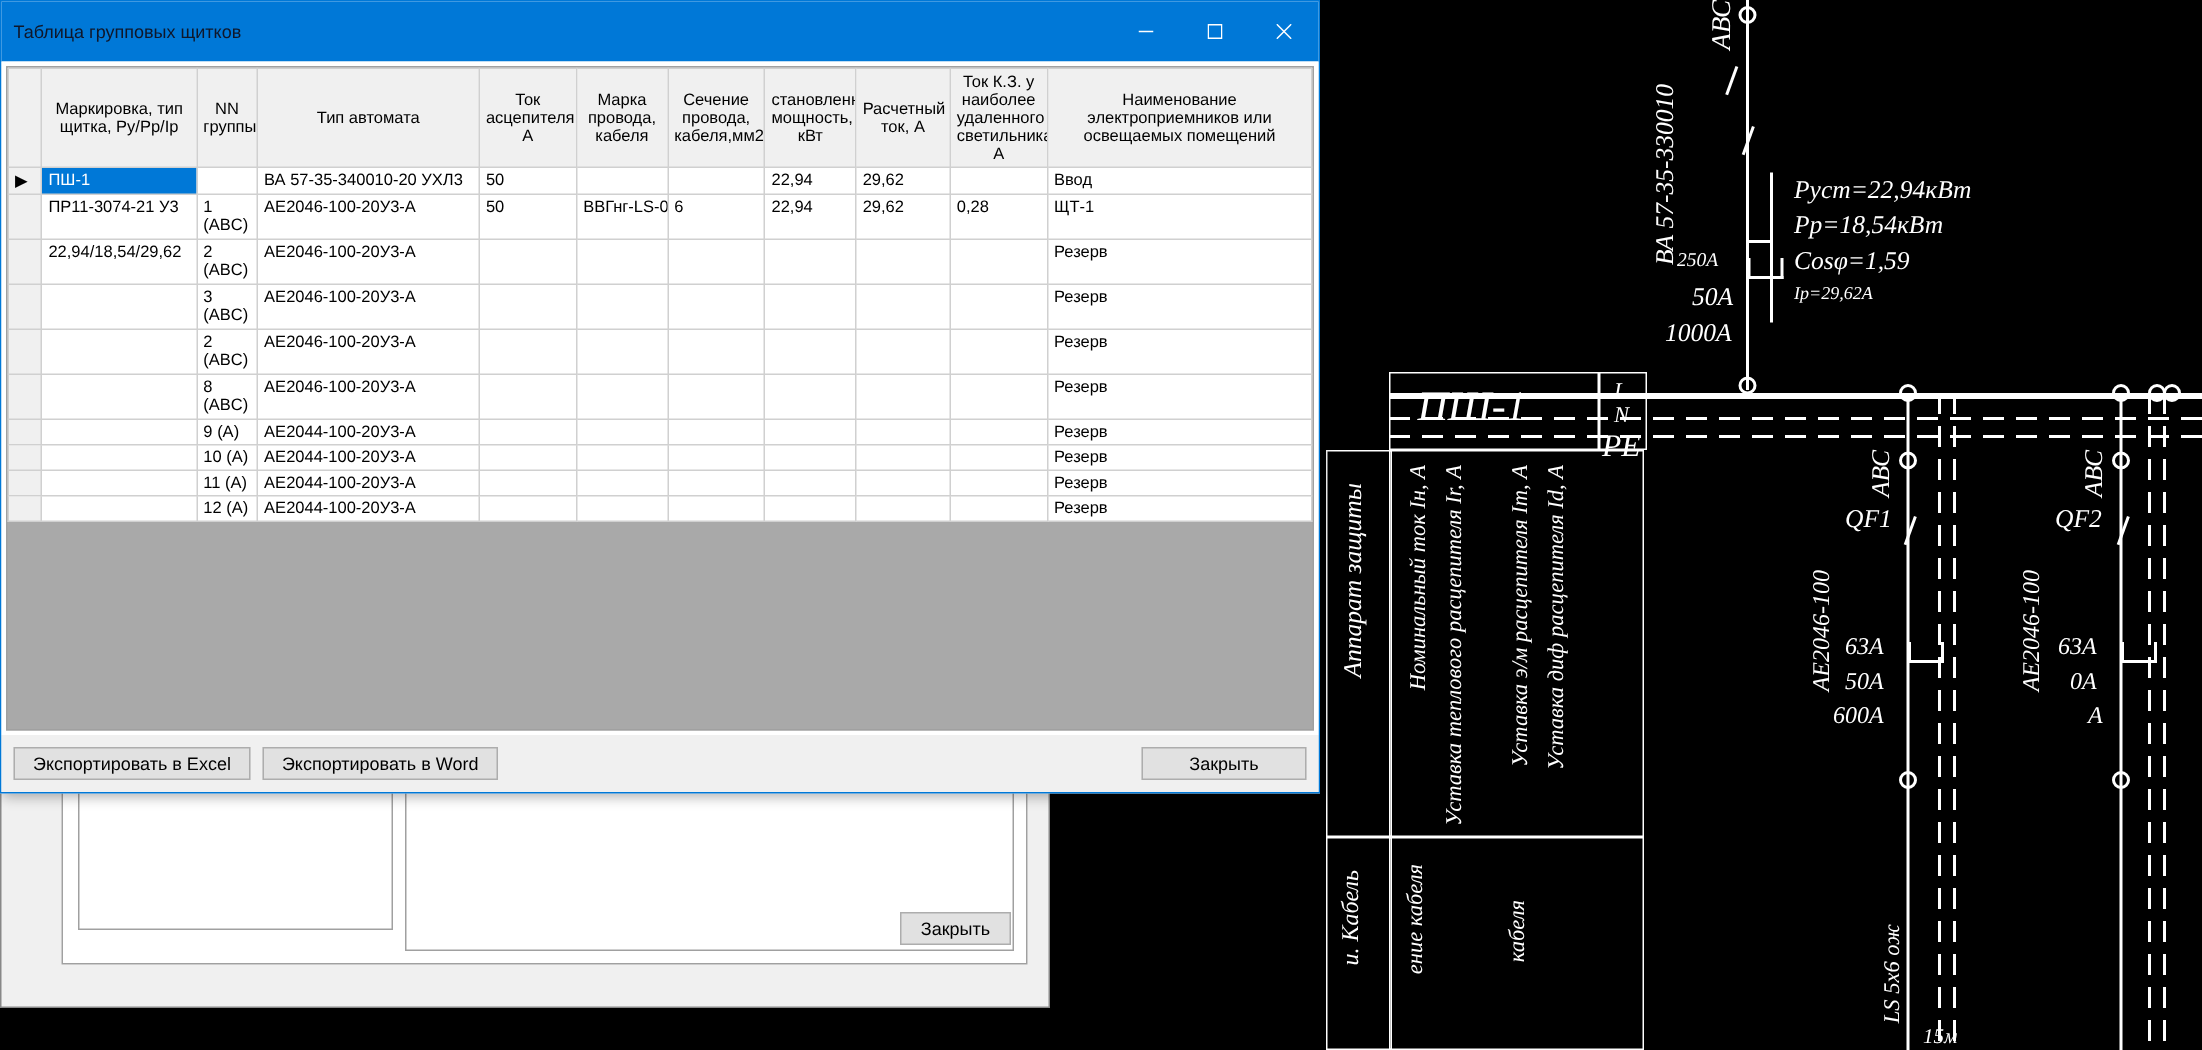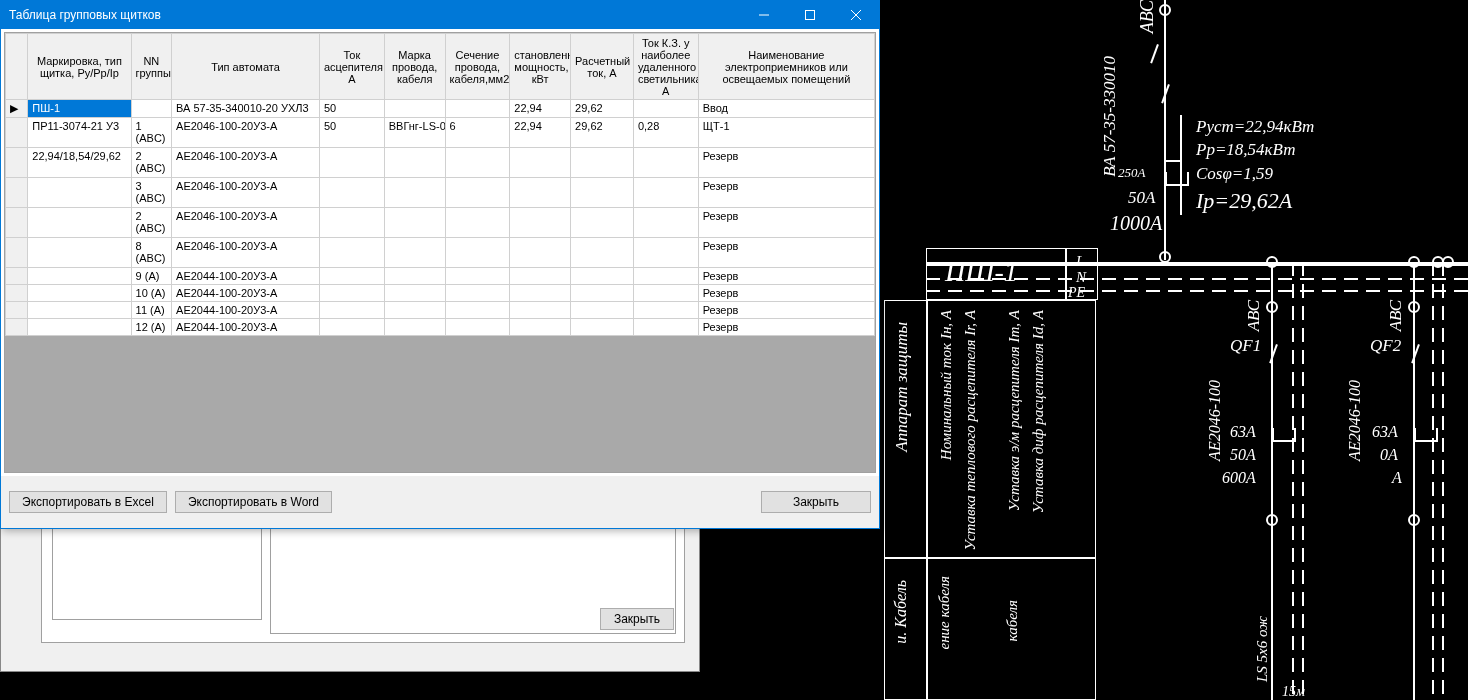--- a/index.html
+++ b/index.html
@@ -18,35 +18,35 @@
   .cad-slash { position:absolute; width:2px; height:20px; background:#fff; transform:rotate(20deg); transform-origin:top left; }
 
   
   .parent-dialog { position:absolute; left:0; top:0; width:700px; height:672px; background:#f0f0f0; border:1px solid #888; }
   .parent-inner { position:absolute; left:40px; top:22px; width:644px; height:620px; border:1px solid #a0a0a0; background:#fff; }
   .parent-close-btn { position:absolute; right:10px; bottom:12px; width:74px; height:22px; background:#e1e1e1; border:1px solid #adadad; font-size:12px; cursor:pointer; }
   .parent-blankbox { position:absolute; border:1px solid #a0a0a0; background:#fff; }
 
   
   .modal { position: absolute; left: 0; top: 0; width: 880px; height: 529px; background: #fff; border: 1px solid #0078d7; box-shadow: 2px 2px 8px rgba(0,0,0,.3); display: flex; flex-direction: column; }
-  .titlebar { height: 28px; background: #0078d7; color: #ffffff; display: flex; align-items: center; font-size: 12px; padding-left: 8px; }
+  .titlebar { height: 40px; background: #0078d7; color: #0f172a; display: flex; align-items: center; font-size: 12px; padding-left: 8px; }
   .titlebar .spacer { flex: 1; }
   .titlebtn { width: 46px; height: 28px; display: flex; align-items: center; justify-content: center; color: #fff; cursor: pointer; }
   .titlebtn svg { stroke: #fff; stroke-width: 1; fill: none; }
 
   .modal-body { flex: 1; background: #fff; padding: 3px; display: flex; flex-direction: column; }
   .grid-wrap { flex: 1; border: 1px solid #a0a0a0; background: #a9a9a9; overflow: hidden; display:flex; flex-direction:column; }
   table.grid { border-collapse: collapse; width: 100%; background:#fff; table-layout: fixed; }
   table.grid th, table.grid td { border: 1px solid #d0d0d0; font-size: 11px; text-align: left; padding: 2px 4px; vertical-align: top; overflow:hidden; white-space:nowrap; }
   table.grid th { background: #f0f0f0; font-weight: normal; text-align: center; white-space: normal; height: 66px; vertical-align: middle; }
   table.grid .rowhdr { background: #f0f0f0; width: 22px; }
   table.grid td.sel { background: #0078d7; color: #fff; }
   .grid-filler { flex:1; background:#a9a9a9; }
 
-  .modal-footer { height: 52px; background: #f0f0f0; display:flex; align-items:center; padding: 0 8px; gap: 8px; }
+  .modal-footer { height: 38px; background: #f0f0f0; display:flex; align-items:center; padding: 0 8px; gap: 8px; }
   .modal-footer .sp { flex:1; }
   .btn { height: 22px; padding: 0 12px; background:#e1e1e1; border:1px solid #adadad; font-size:12px; cursor:pointer; }
 
   
   col.c-hdr{width:22px}
   col.c-mark{width:102px}
   col.c-nn{width:40px}
   col.c-type{width:146px}
   col.c-tok{width:64px}
   col.c-marka{width:60px}
@@ -65,35 +65,35 @@
   <div class="cad-circle" style="left:1165px; top:10px;"></div>
   <div class="cad-slash" style="left:1157px; top:44px;"></div>
   <div class="cad-slash" style="left:1168px; top:84px;"></div>
   <div class="cad-bracket" style="left:1165px; top:172px;"></div>
   <div class="cad-circle" style="left:1165px; top:257px;"></div>
 
   <div class="cad-text cad-vert" style="left:1137px; top:0; font-size:18px;">АВС</div>
   <div class="cad-text cad-vert" style="left:1100px; top:56px; font-size:17px;">ВА 57-35-330010</div>
   <div class="cad-text" style="left:1118px; top:165px; font-size:13px;">250А</div>
   <div class="cad-text" style="left:1128px; top:188px; font-size:17px;">50А</div>
-  <div class="cad-text" style="left:1110px; top:212px; font-size:20px;">1000А</div>
+  <div class="cad-text" style="left:1110px; top:212px; font-size:17px;">1000А</div>
 
   <div class="cad-text" style="left:1196px; top:117px; font-size:17px;">Руст=22,94кВт</div>
   <div class="cad-text" style="left:1196px; top:140px; font-size:17px;">Рр=18,54кВт</div>
   <div class="cad-text" style="left:1196px; top:164px; font-size:17px;">Cosφ=1,59</div>
-  <div class="cad-text" style="left:1196px; top:188px; font-size:22px;">Iр=29,62А</div>
+  <div class="cad-text" style="left:1196px; top:188px; font-size:12px;">Iр=29,62А</div>
   <div class="cad-line" style="left:1180px; top:115px; width:2px; height:100px;"></div>
   <div class="cad-line" style="left:1166px; top:160px; width:16px; height:2px;"></div>
 
   <div class="cad-line" style="left:926px; top:262px; width:542px; height:4px;"></div>
   <div class="cad-dash-h" style="left:926px; top:278px; width:542px;"></div>
   <div class="cad-dash-h" style="left:926px; top:290px; width:542px;"></div>
   <div class="cad-text" style="left:1076px; top:253px; font-size:15px; font-style:italic;">L</div>
   <div class="cad-text" style="left:1076px; top:269px; font-size:15px; font-style:italic;">N</div>
-  <div class="cad-text" style="left:1068px; top:285px; font-size:14px; font-style:italic;">PE</div>
+  <div class="cad-text" style="left:1068px; top:285px; font-size:21px; font-style:italic;">PE</div>
 
   <div class="cad-sideframe" style="left:926px; top:248px; width:140px; height:52px;"></div>
   <div class="cad-text" style="left:945px; top:256px; font-size:28px; font-style:italic;">ПШ-1</div>
   <div class="cad-sideframe" style="left:1066px; top:248px; width:32px; height:52px;"></div>
 
   <div class="cad-line" style="left:1271px; top:262px; width:2px; height:438px;"></div>
   <div class="cad-circle" style="left:1272px; top:262px;"></div>
   <div class="cad-circle" style="left:1272px; top:307px;"></div>
   <div class="cad-slash" style="left:1276px; top:344px;"></div>
   <div class="cad-bracket" style="left:1272px; top:428px;"></div>

